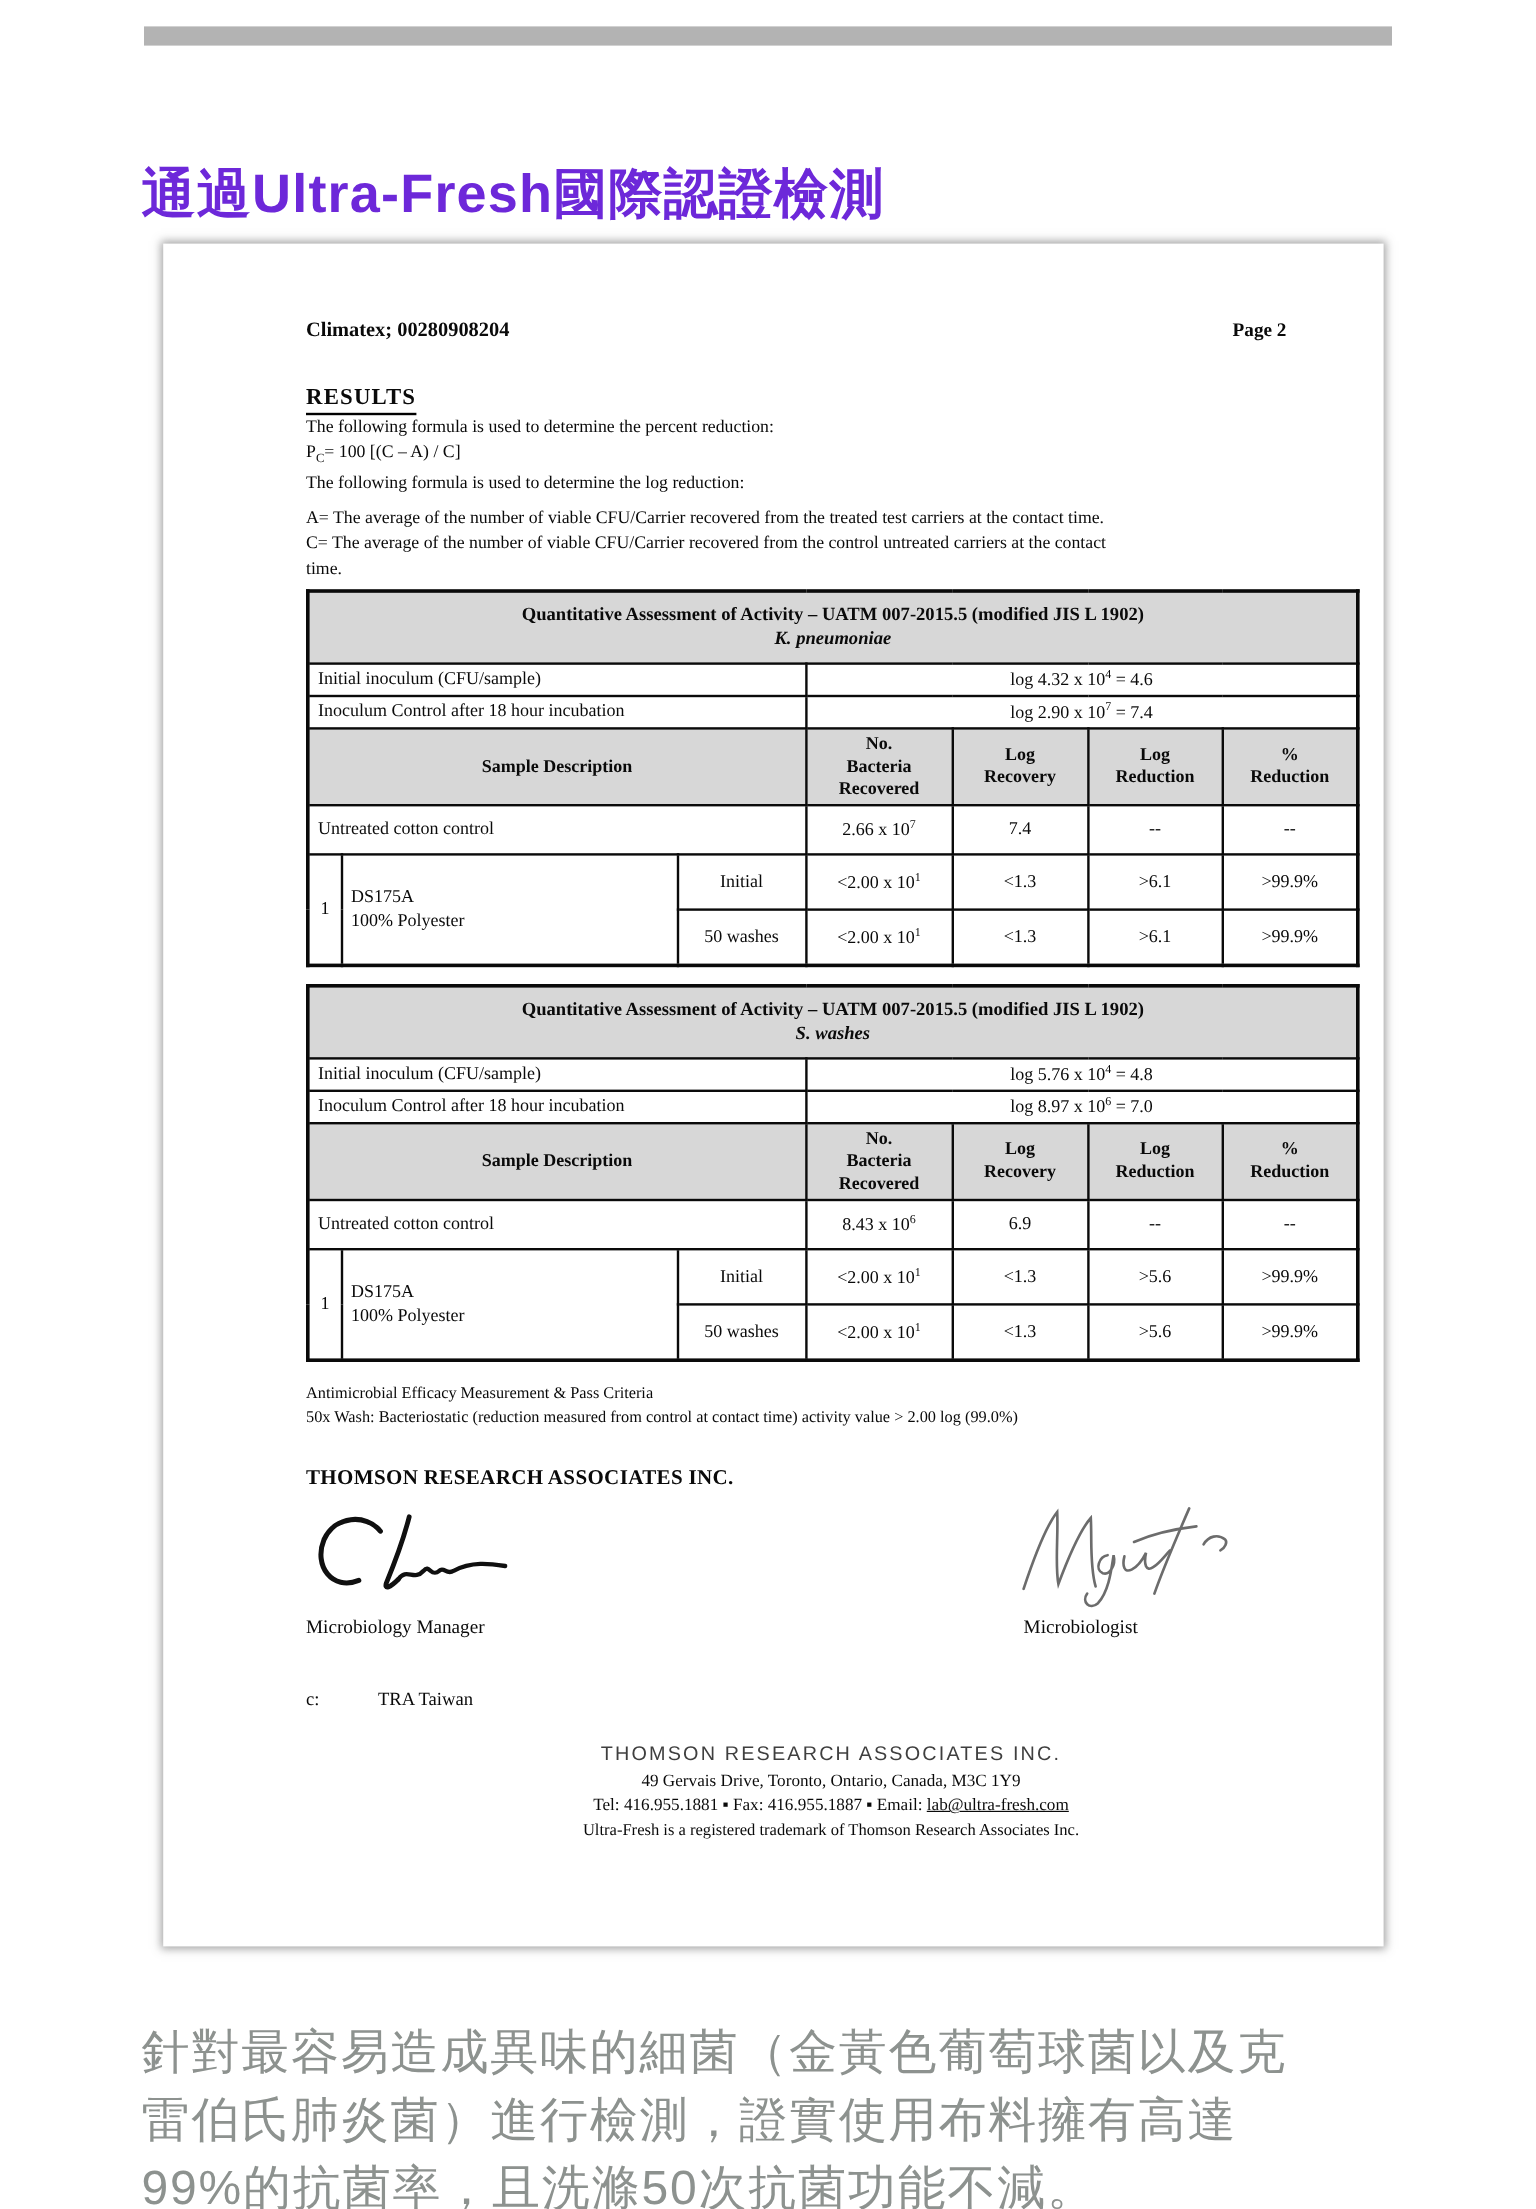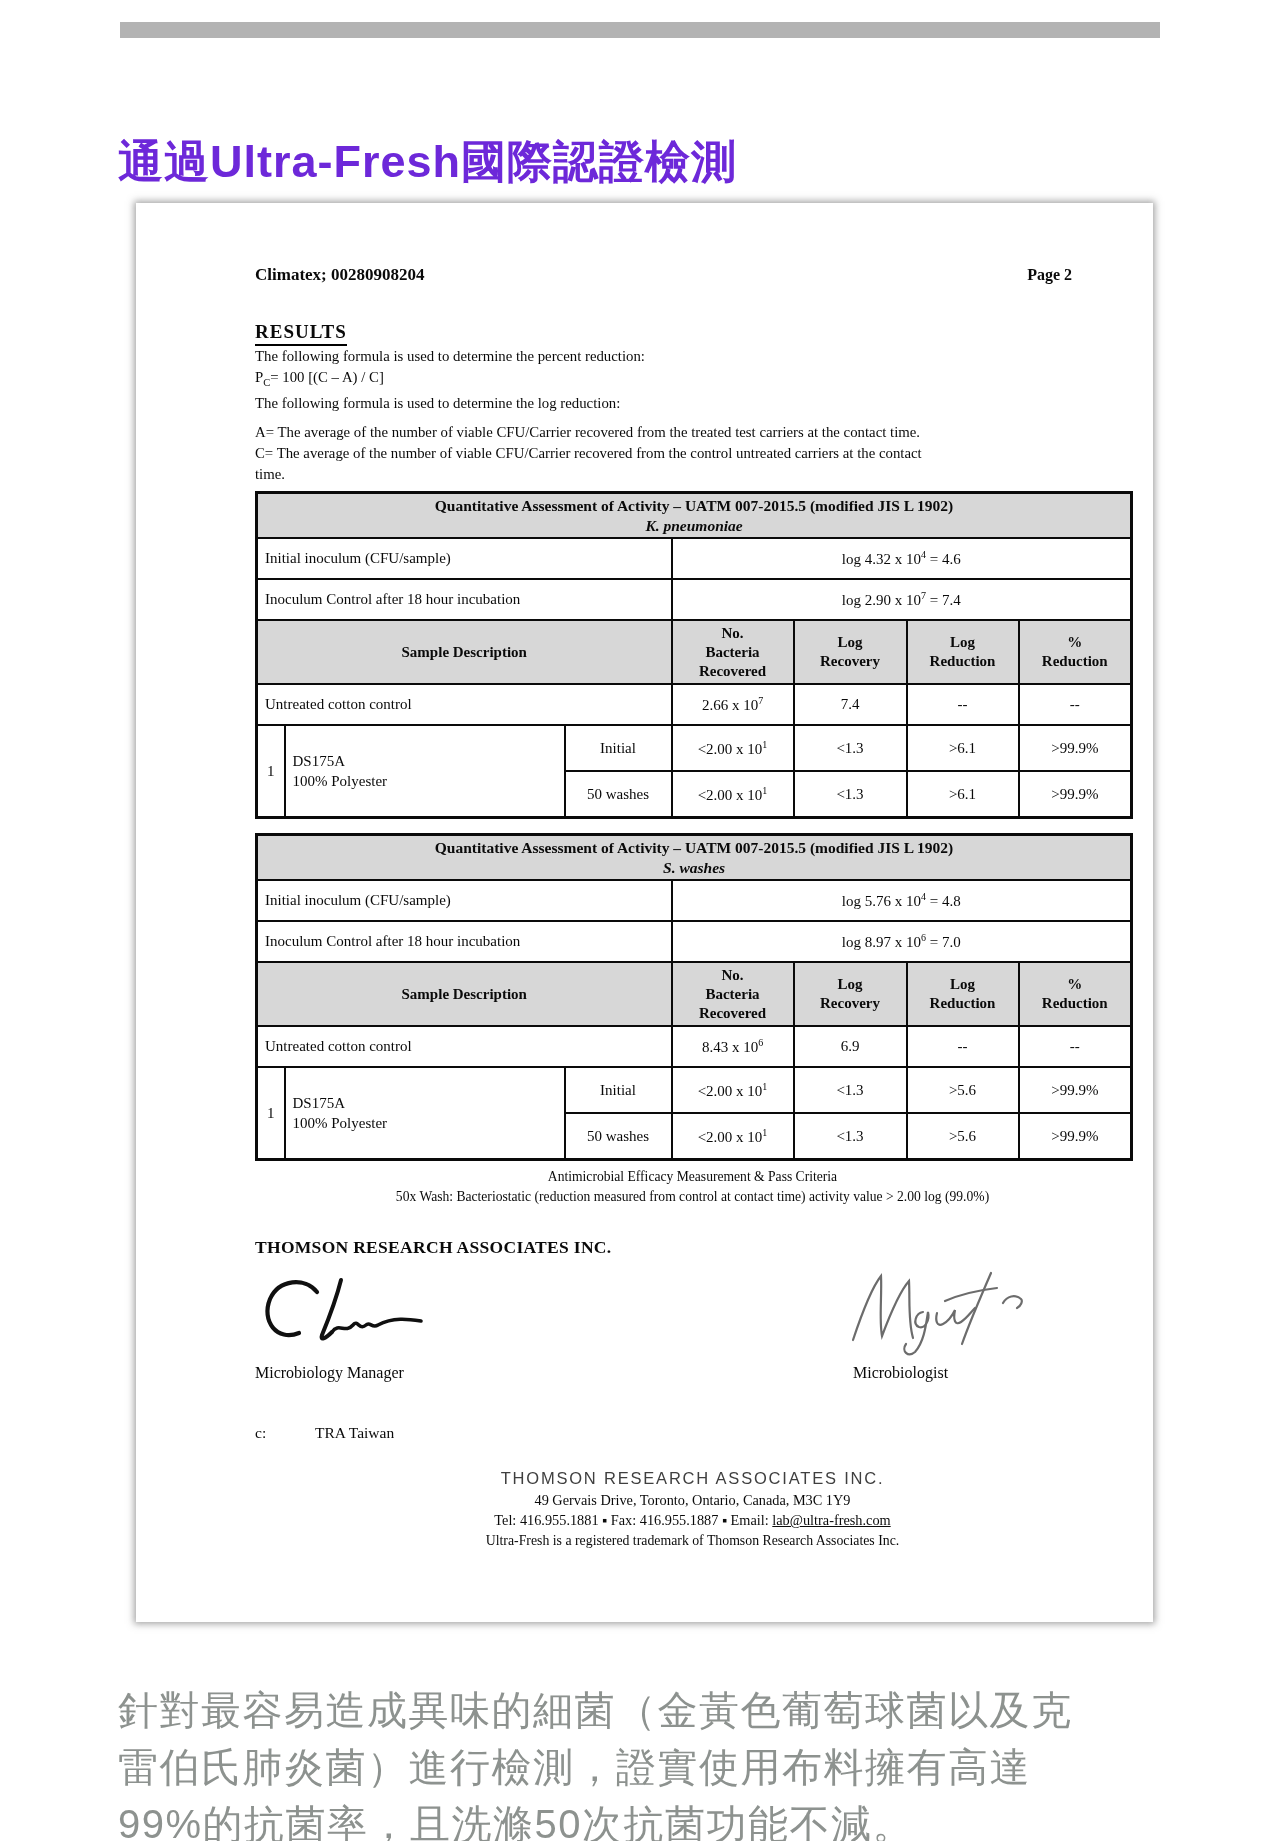--- a/index.html
+++ b/index.html
@@ -43,33 +43,33 @@
   sup.e { font-size:10px; }
 
   table.assessment {
     border-collapse:collapse; width:875px; margin-top:6px;
     border:3px solid #0a0a0a; table-layout:fixed;
   }
   table.assessment + table.assessment { margin-top:14px; }
   .assessment td { border:2px solid #0a0a0a; font-size:15px; padding:1px 5px; }
   .t-title td {
     background:#d7d7d7; text-align:center; font-weight:bold;
-    font-size:15.5px; height:46px; line-height:20px;
+    font-size:15.5px; height:61px; line-height:20px;
   }
   .t-title .org { font-style:italic; }
-  .r-inoc td { height:41px; }
+  .r-inoc td { height:27px; }
   .hdr td { background:#d7d7d7; font-weight:bold; text-align:center; height:64px; }
   .hdr .ln { display:block; line-height:19px; }
   .r-untreated td { height:41px; }
   .r-sub td { height:46px; }
   .lbl { text-align:left; padding-left:7px !important; }
   .val { text-align:center; }
   .name-cell { line-height:20px; }
 
-  .criteria { font-size:13.6px; line-height:20px; margin-top:6px;text-align:center; }
+  .criteria { font-size:13.6px; line-height:20px; margin-top:16px; }
   .company  { margin-top:30px; font-weight:bold; font-size:17.5px; letter-spacing:0.3px; }
 
   .sig-row { position:relative; margin-top:10px; height:150px; }
   .sig-left-svg  { position:absolute; left:0;   top:6px; }
   .sig-right-svg { position:absolute; left:560px; top:0; }
   .sig-left-label  { position:absolute; left:0;    top:96px; font-size:16px; }
   .sig-right-label { position:absolute; left:598px; top:96px; font-size:16px; }
 
   .cc-row { margin-top:6px; font-size:15.5px; display:flex; }
   .cc-key { width:60px; }

